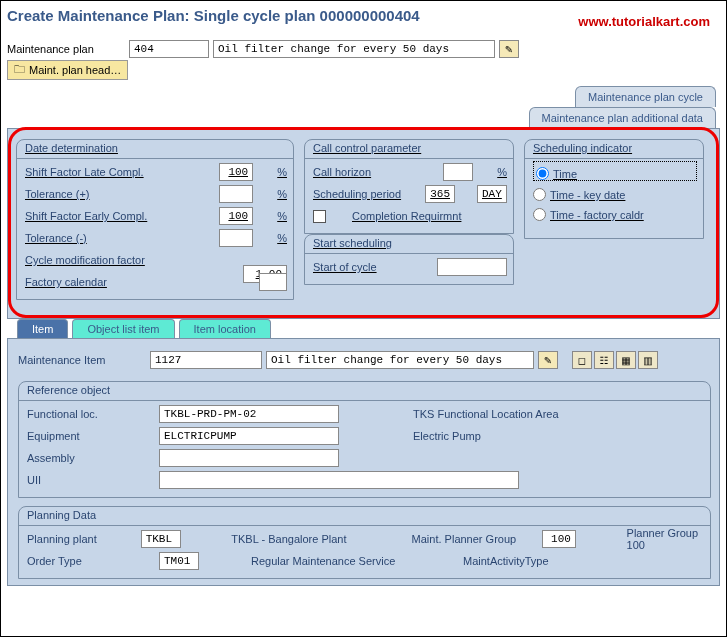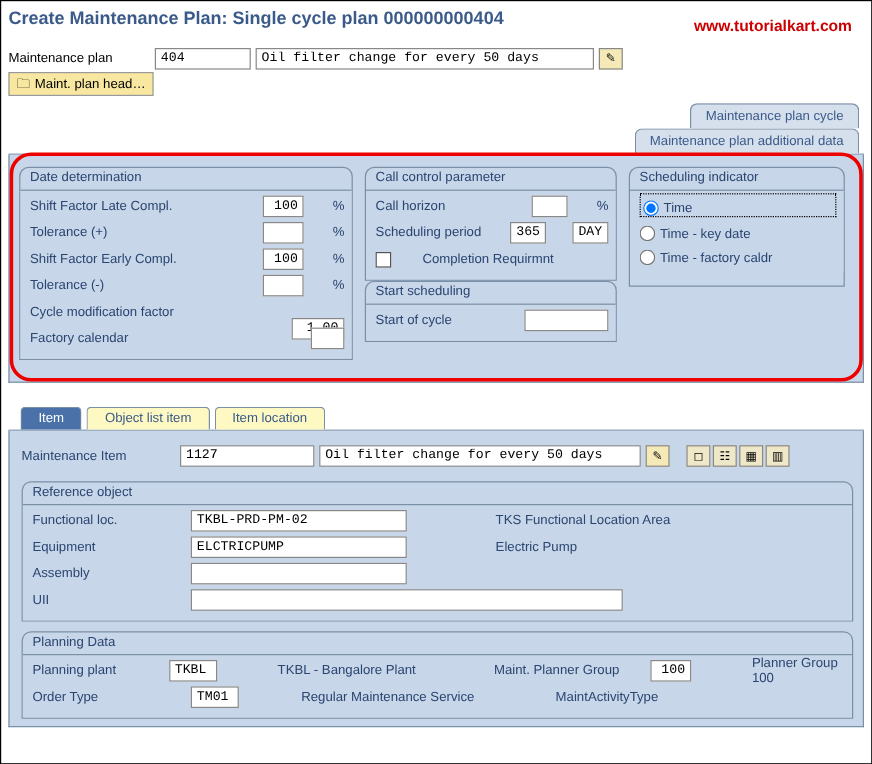--- a/index.html
+++ b/index.html
@@ -61,20 +61,21 @@
     padding: 4px 12px;
     font-size:11px;
     margin-right:4px;
   }
   .tab.bg { background:#d6e0ec; color:#3a5a8a;}
   .tab.active { background:#c7d6e8; color:#000; position:relative; top:1px;}
   .panel-area {
     border:1px solid #7b8fa6; border-top:none;
     background:#c7d6e8;
     padding:10px 8px 18px 8px;
+    text-decoration:underline;
   }
   .panel-area.redwrap { position:relative; }
   .panel-area.redwrap::after{
     content:"";
     position:absolute;
     left:0px; right:0px; top:-2px; bottom:0px;
     border:3px solid #e00; border-radius:18px;
     pointer-events:none;
   }
   .groupbox {
@@ -95,26 +96,26 @@
   .date-det { width: 278px; }
   .ccp { width: 210px; }
   .sched-ind { width: 180px; }
   .start-sch { width: 210px; margin-top:0;}
   .formrow { display:flex; align-items:center; height:22px;gap:22px; }
   .formrow .flabel { flex:1; color:#2a4570;}
   .pct { margin-left:2px; color:#2a4570;}
   .radio { display:flex; align-items:flex-end; gap:4px; height:20px; color:#2a4570;}
   .radio input { margin:0;}
   .dashed { border:1px dotted #000; padding:0px 2px; }
-  .tabs2 { display:flex; margin-top:20px; padding-left:10px; border-bottom:1px solid #7b8fa6;}
+  .tabs2 { display:flex; padding-left:10px; border-bottom:1px solid #7b8fa6;}
   .tab2 {
     border:1px solid #7b8fa6; border-bottom:none;
     border-radius:4px 4px 0 0;
     padding:3px 14px;
-    background:#fef9c3; color:#3a5a8a;
+    background:#5eead4; color:#3a5a8a;
     margin-right:4px;
   }
   .tab2.active { background:#4a72a8; color:#fff;}
   .panel2 {
     border:1px solid #7b8fa6; border-top:none;
     background:#c7d6e8;
     padding:10px 8px 6px 10px;
   }
   .icon-strip { display:flex; gap:2px;}
   .icon-strip .iconbtn { background:#eee7c8;}

